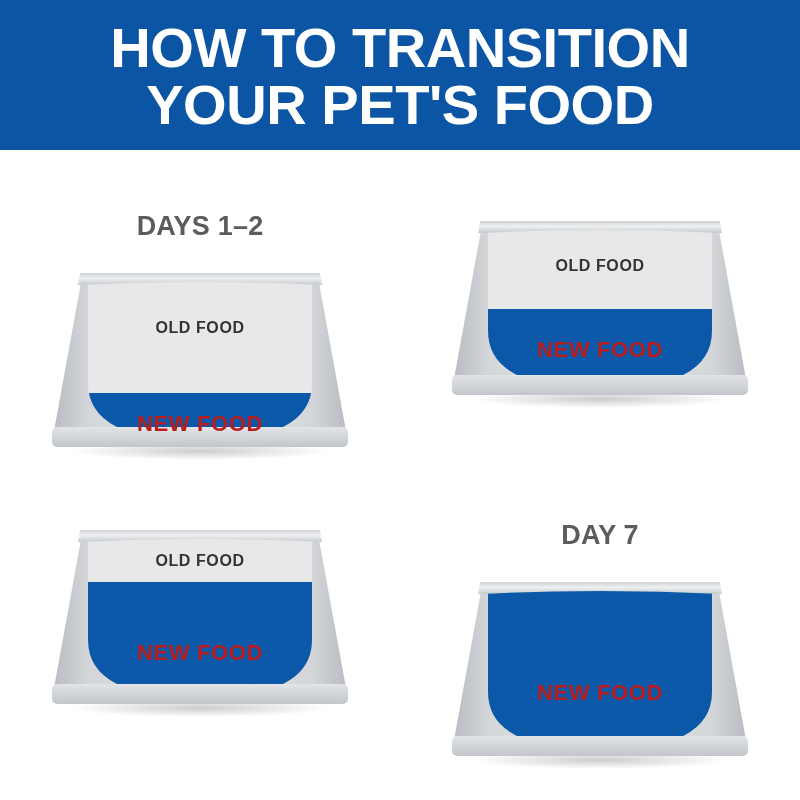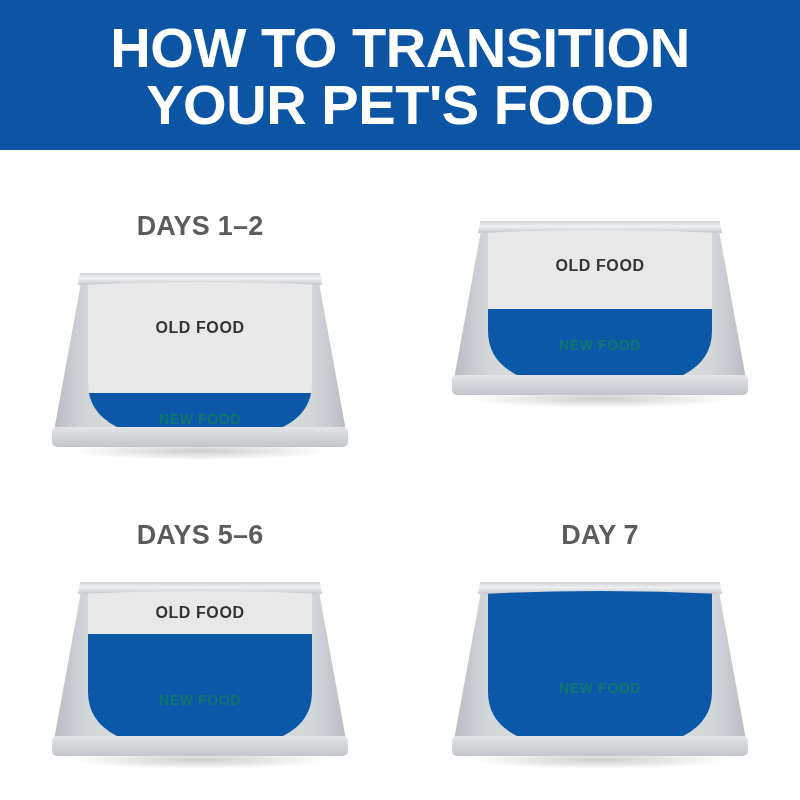--- a/index.html
+++ b/index.html
@@ -101,22 +101,22 @@
     font-family: "Liberation Sans", sans-serif;
     font-weight: bold;
     letter-spacing: 0.6px;
     text-transform: uppercase;
   }
   .old-label {
     color: #333333;
     font-size: 16px;
   }
   .new-label {
-    color: #0f766e;
-    font-size: 14px;
+    color: #b91c1c;
+    font-size: 22px;
   }
 </style>
 </head>
 <body>
 
 <div class="header">
   <h1 class="header-title">HOW TO TRANSITION
 YOUR PET'S FOOD</h1>
 </div>
 
@@ -205,21 +205,20 @@
         <rect x="12" y="164" width="296" height="20" rx="5" fill="url(#footg2)"></rect>
       </svg>
       <div class="bowl-text-layer">
         <div class="food-label old-label" style="top:46px">OLD FOOD</div>
         <div class="food-label new-label" style="top:126px">NEW FOOD</div>
       </div>
     </div>
   </div>
 
   <div class="step">
-    <div class="step-label">DAYS 5–6</div>
     <div class="bowl">
       <svg viewBox="0 0 320 200" xmlns="http://www.w3.org/2000/svg">
         <defs>
           <linearGradient id="bodyg3" x1="0" y1="0" x2="1" y2="0">
             <stop offset="0" stop-color="#b9bdc2"></stop>
               <stop offset="0.12" stop-color="#d4d7da"></stop>
             <stop offset="0.5" stop-color="#e3e5e7"></stop>
               <stop offset="0.88" stop-color="#d4d7da"></stop>
             <stop offset="1" stop-color="#b9bdc2"></stop>
           </linearGradient>

